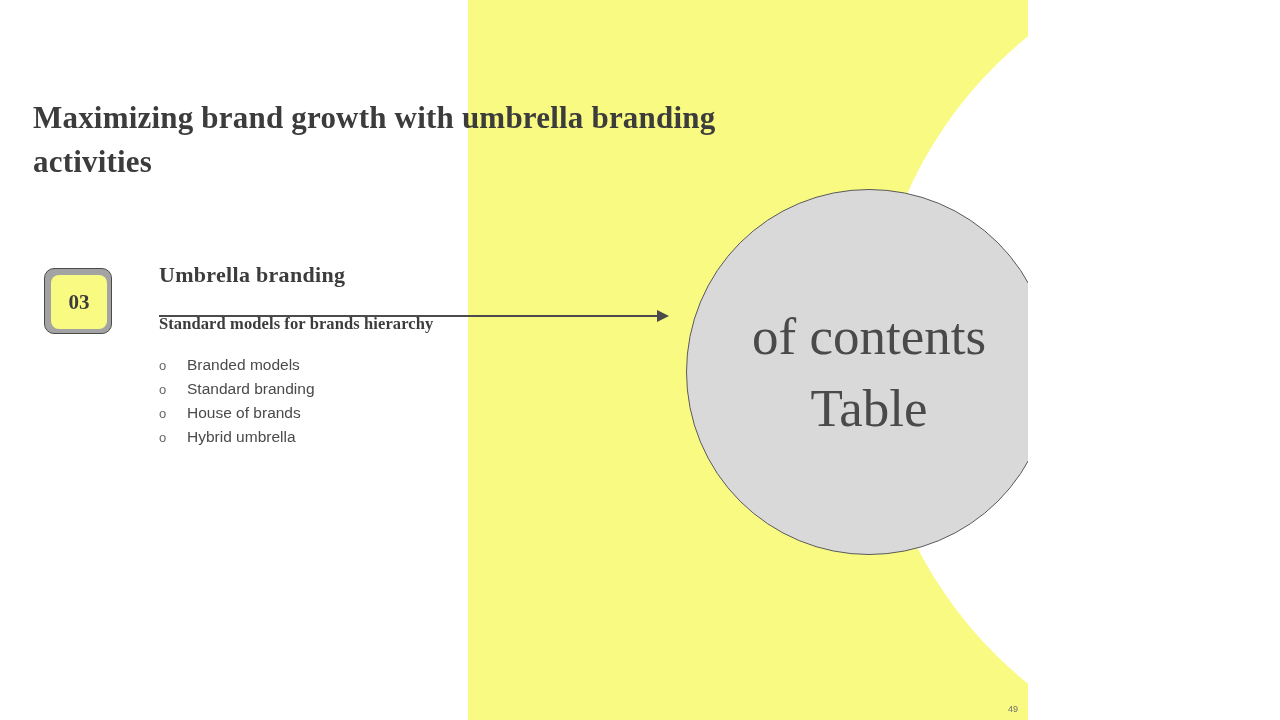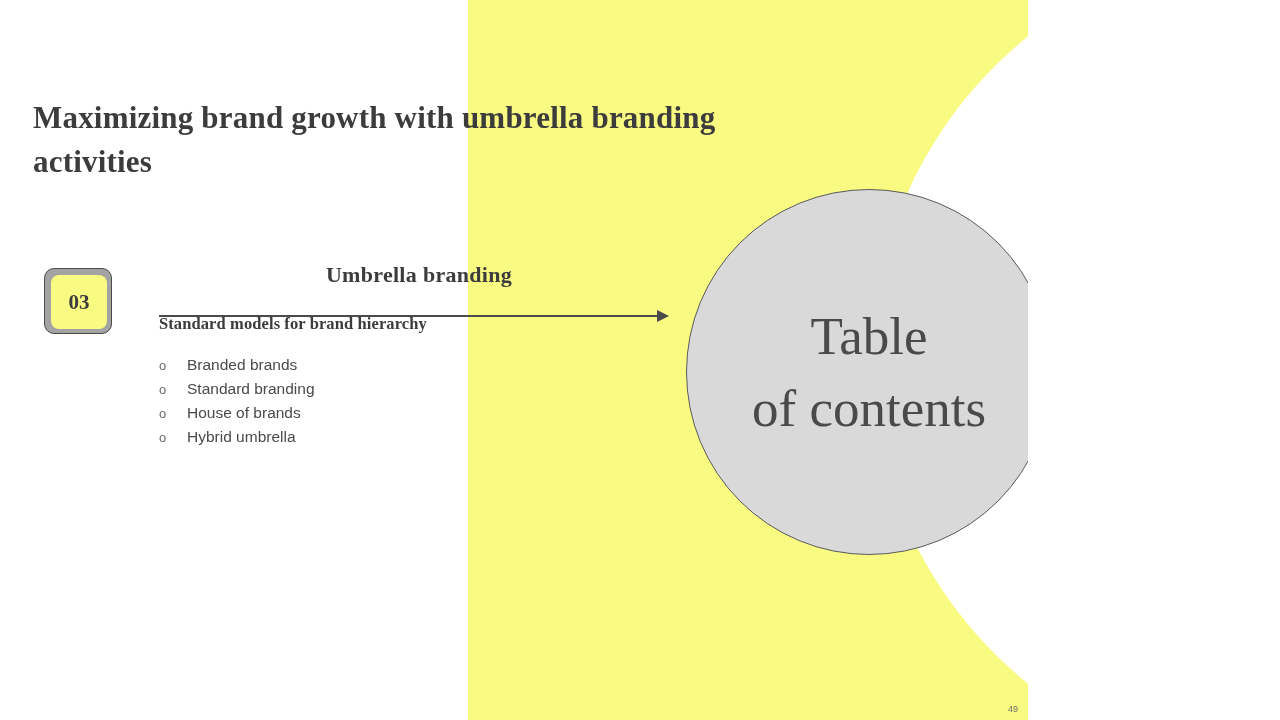--- a/index.html
+++ b/index.html
@@ -104,21 +104,20 @@
     width: 520px;
   }
 
   .sub-head {
     font-family: "Liberation Serif", serif;
     font-weight: bold;
     font-size: 22px;
     color: #3c3c3c;
     letter-spacing: 0.3px;
     margin: 0 0 8px 0;
-    text-align: center;
   }
 
   .arrow {
     position: absolute;
     left: 115px;
     top: 42px;
     width: 510px;
     height: 12px;
   }
   .arrow-line {
@@ -222,43 +221,43 @@
       <div class="badge-num">03</div>
     </div>
 
     <div class="arrow">
       <div class="arrow-line"></div>
       <div class="arrow-head"></div>
     </div>
 
     <div class="text-block">
       <div class="sub-head">Umbrella branding</div>
-      <div class="sub-sub">Standard models for brand hierarchy</div>
+      <div class="sub-sub">Standard models for brands hierarchy</div>
       <ul class="bullets">
         <li>
           <span class="bullet-marker">o</span>
-          <span>Branded brands</span>
+          <span>Branded models</span>
         </li>
         <li>
           <span class="bullet-marker">o</span>
           <span>Standard branding</span>
         </li>
         <li>
           <span class="bullet-marker">o</span>
           <span>House of brands</span>
         </li>
         <li>
           <span class="bullet-marker">o</span>
           <span>Hybrid umbrella</span>
         </li>
       </ul>
     </div>
 
   </div>
 
   <div class="circle">
+    <div class="circle-text">of contents</div>
     <div class="circle-text">Table</div>
-    <div class="circle-text">of contents</div>
   </div>
 
   <div class="page-num">49</div>
 
 </div>
 
 </body></html>

